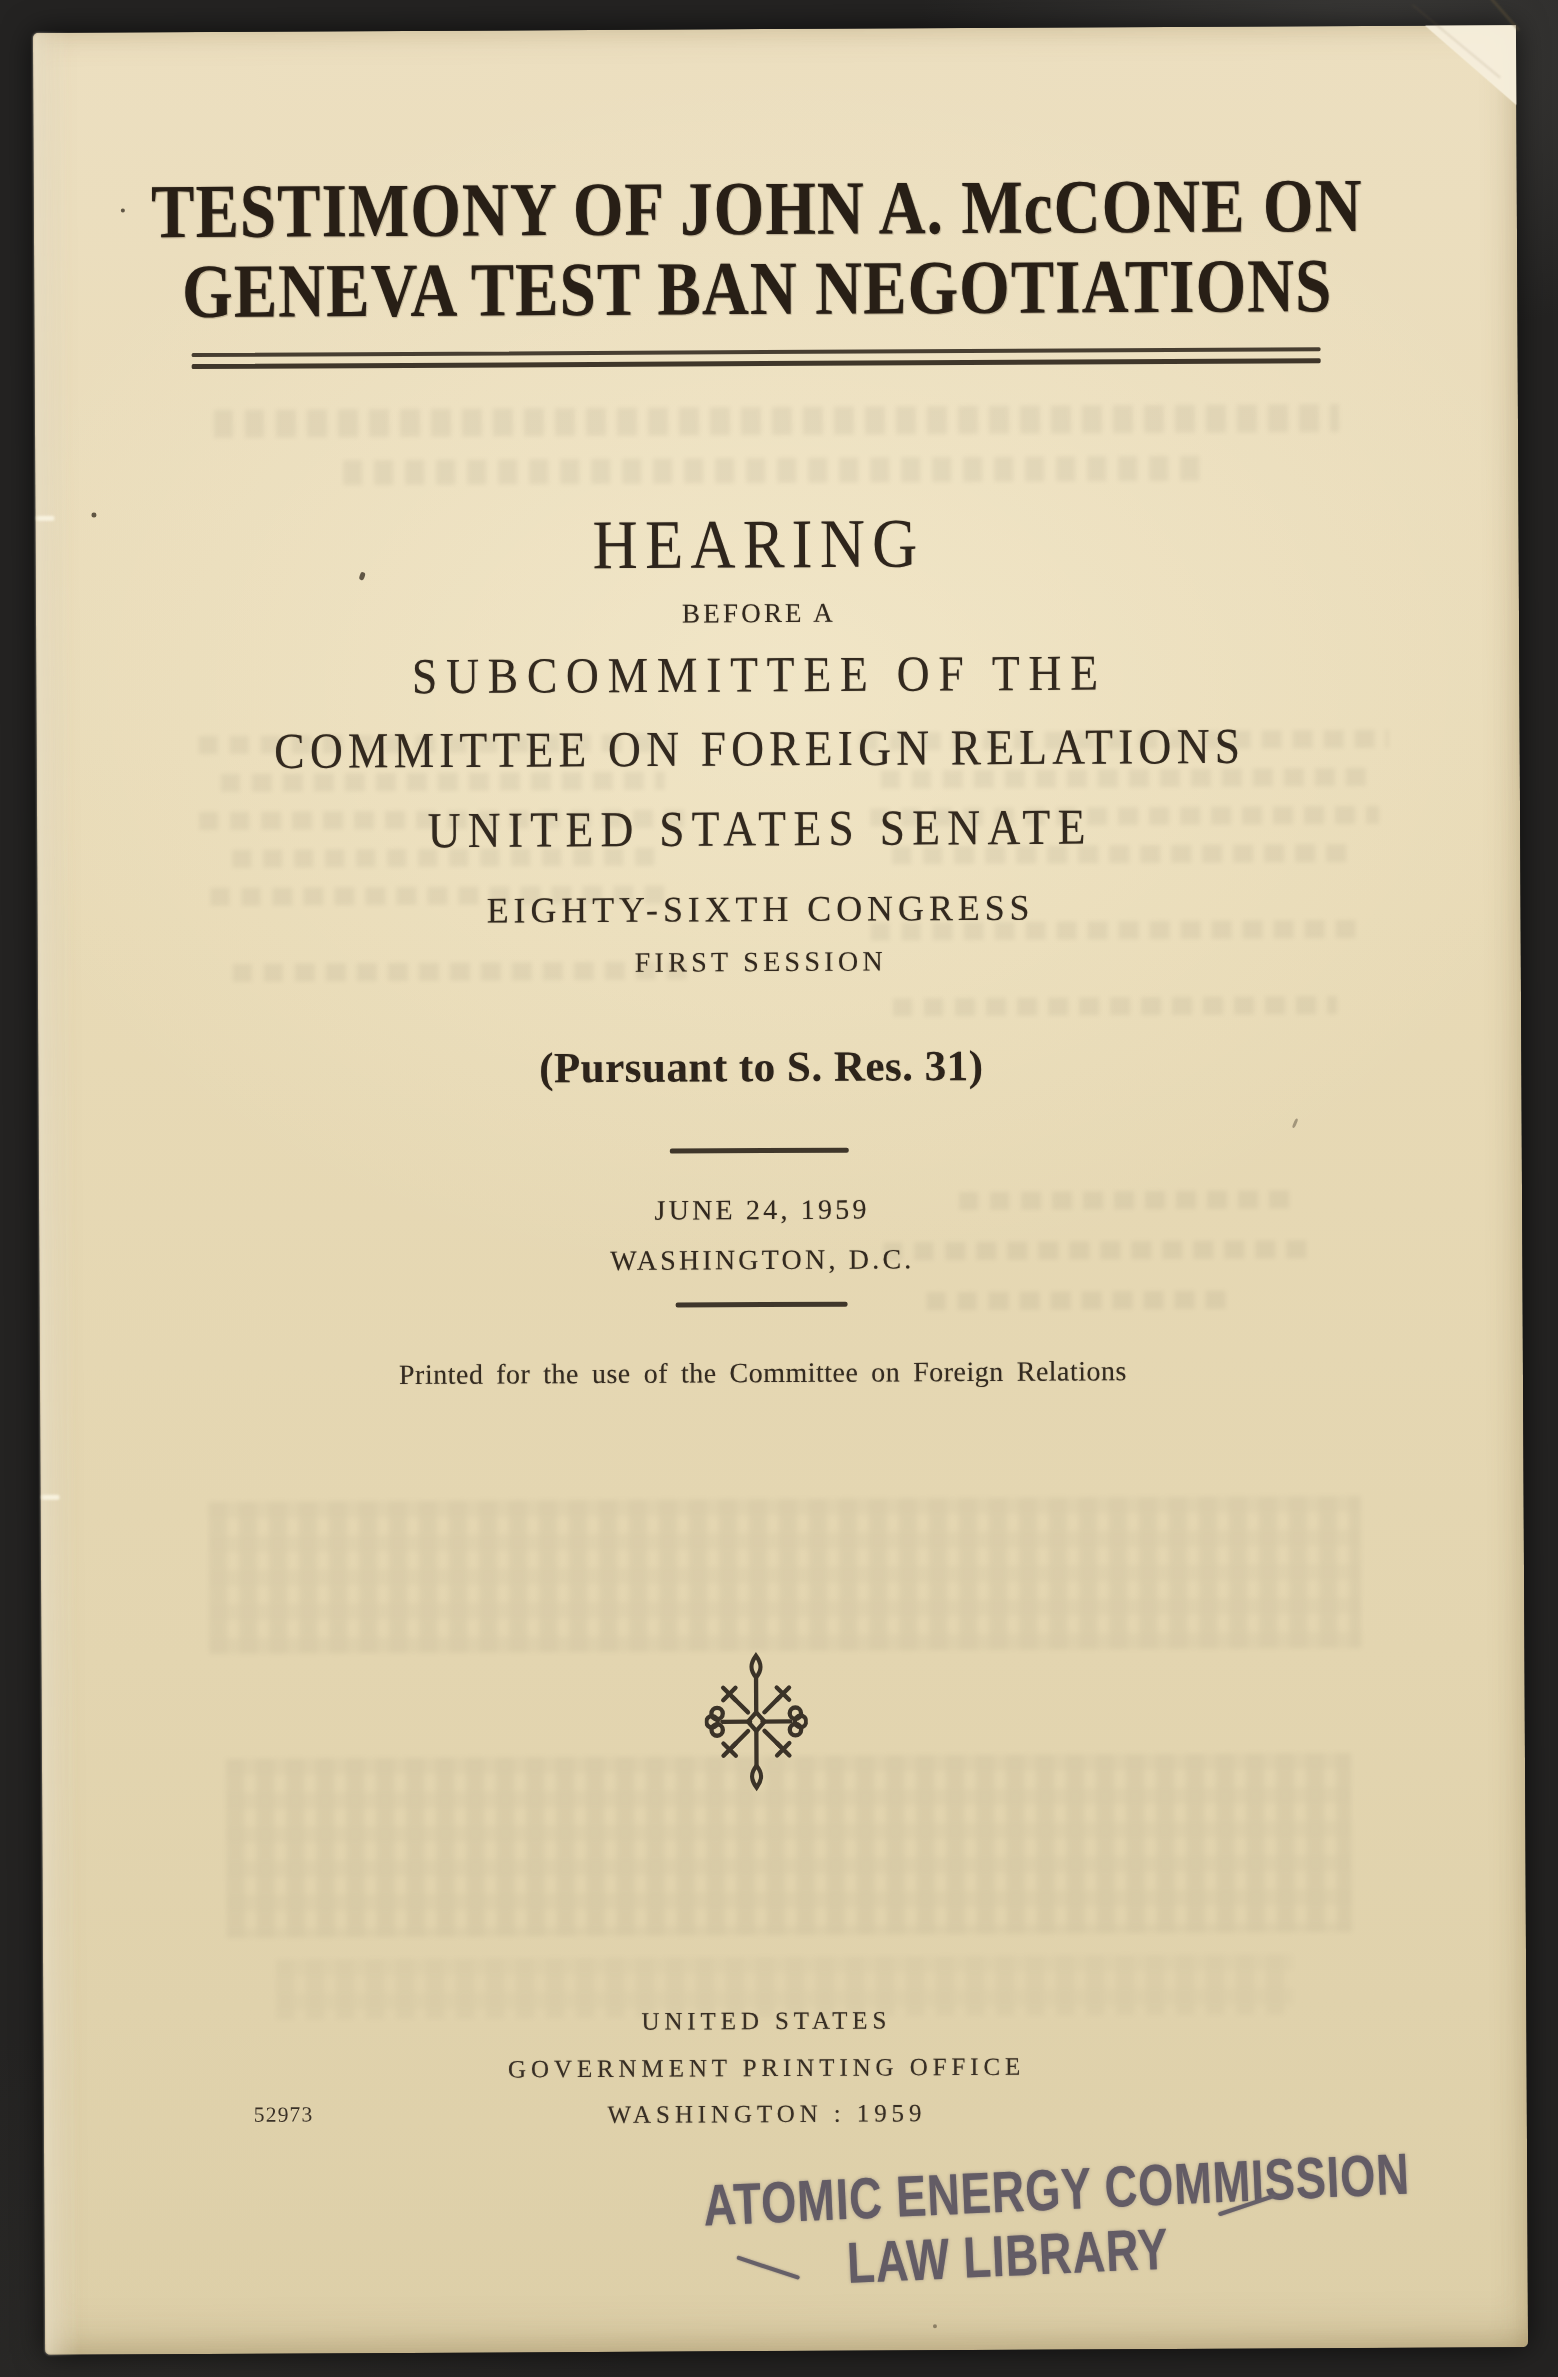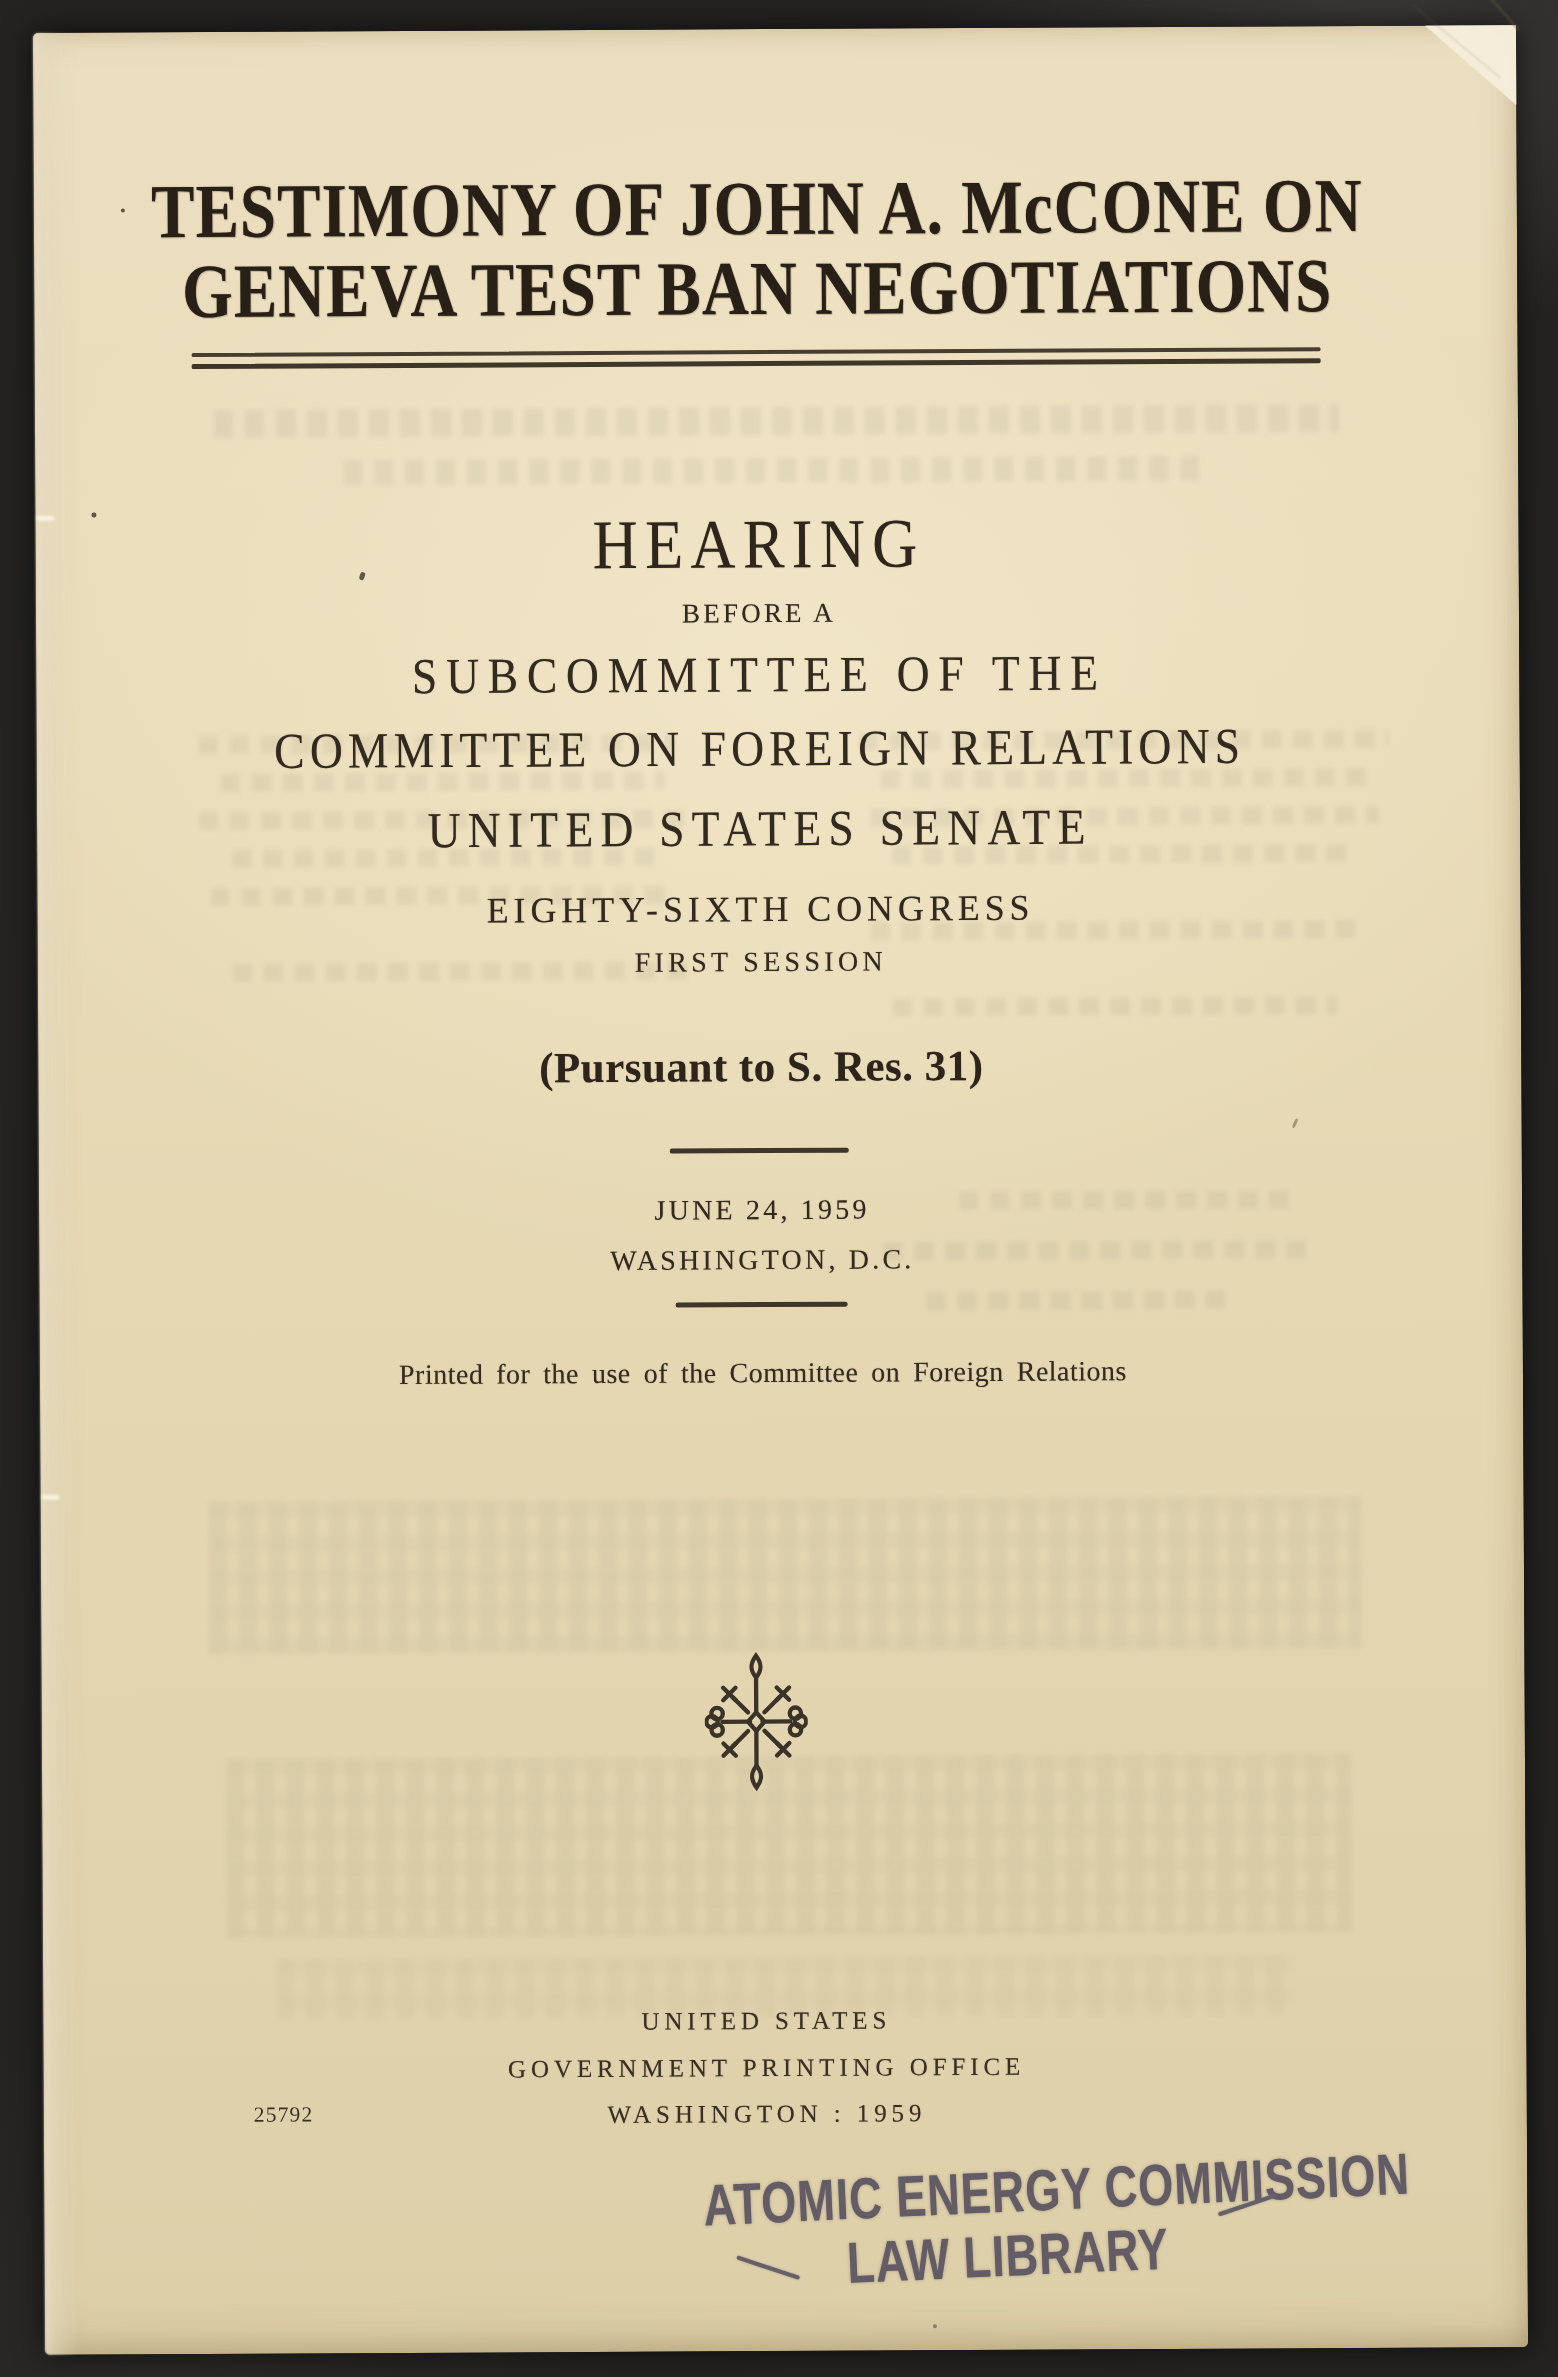--- a/index.html
+++ b/index.html
@@ -235,21 +235,21 @@
       <path d="M58 79 L73 94"></path>
         <path d="M70 91 L82 103"></path>
         <path d="M82 91 L70 103"></path>
 
       <path d="M50 61 L58 70 L50 79 L42 70 Z"></path>
     </svg>
 
     <div class="line" data-name="imprint-line-1">UNITED STATES</div>
     <div class="line" data-name="imprint-line-2">GOVERNMENT PRINTING OFFICE</div>
     <div class="line" data-name="imprint-line-3">WASHINGTON : 1959</div>
-    <div data-name="job-number">25792</div>
+    <div data-name="job-number">52973</div>
 
   </div>
 
   <div class="stamp" data-name="library-stamp">
     <div class="s-line" data-name="stamp-line-1">ATOMIC ENERGY COMMISSION</div>
     <div class="s-line s-line2" data-name="stamp-line-2">LAW LIBRARY</div>
     <div class="stamp-dash" data-name="stamp-dash-left"></div>
     <div class="stamp-dash" data-name="stamp-dash-right"></div>
   </div>
 

